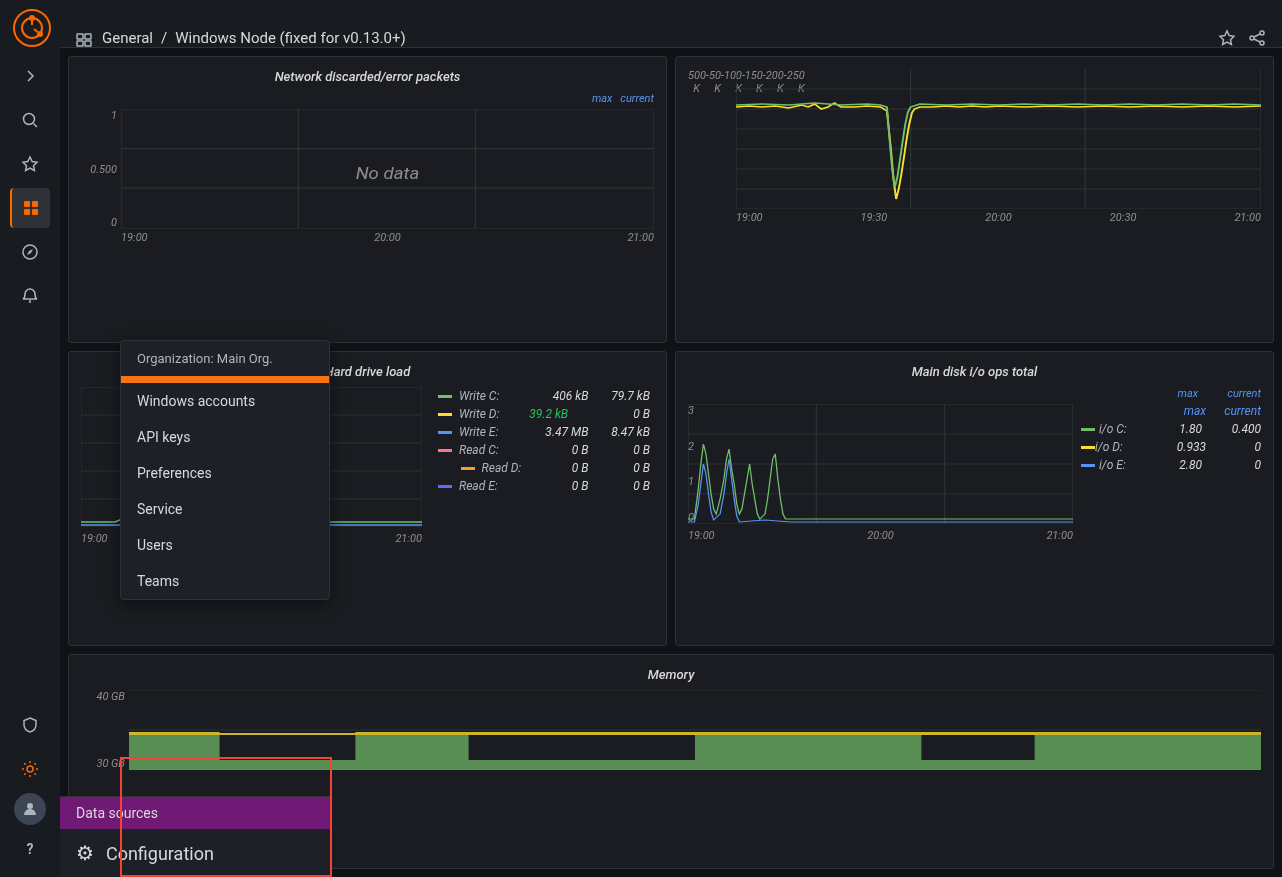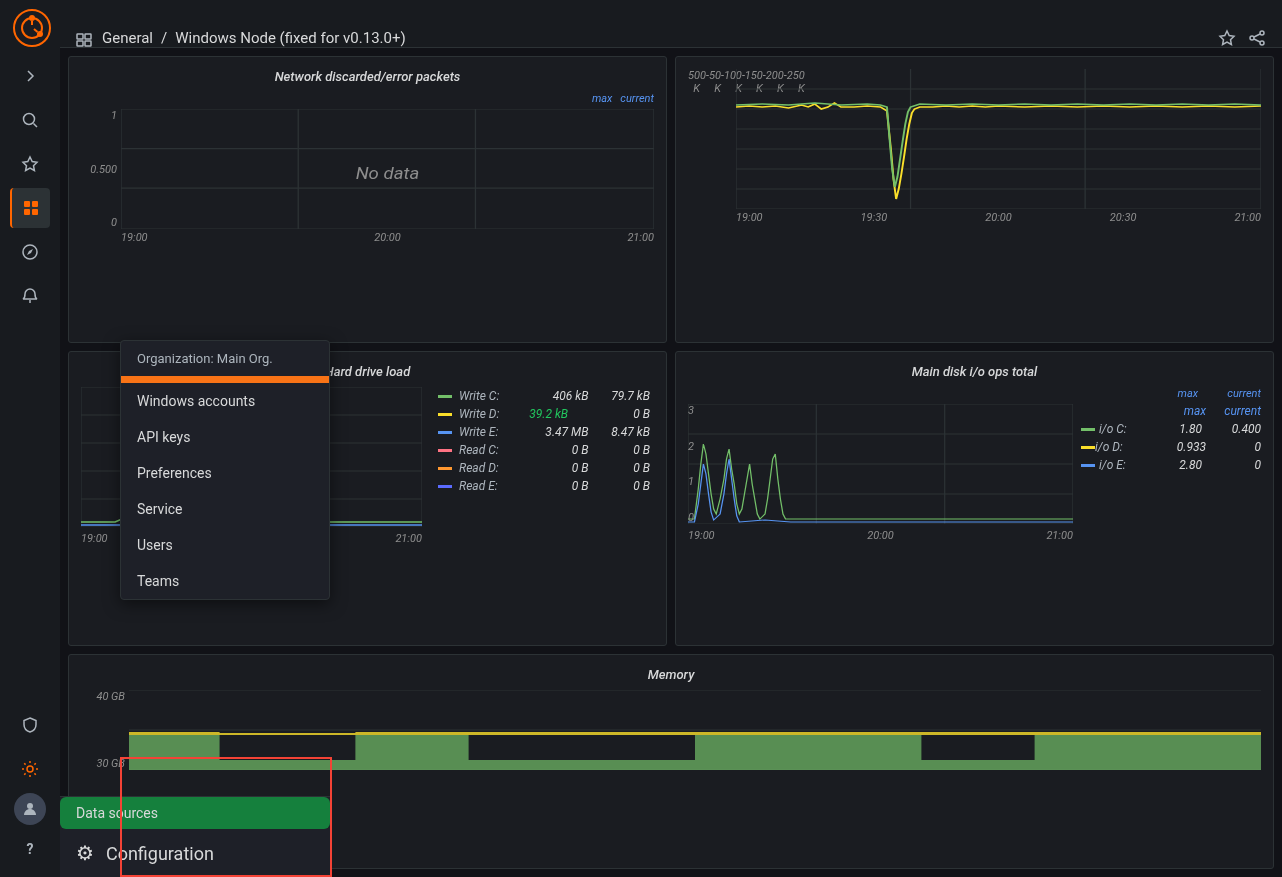--- a/index.html
+++ b/index.html
@@ -163,22 +163,21 @@
       width: 270px;
       background: #1e2028;
       border-top: 1px solid #2c3235;
       z-index: 210;
     }
     .config-datasources {
       padding: 8px 16px;
       cursor: pointer;
       color: #d8d9da;
       font-size: 14px;
-      background: #15803d;
-      border-radius: 6px;
+      background: #701a75;
     }
     .config-main {
       display: flex;
       align-items: center;
       gap: 12px;
       padding: 12px 16px;
       cursor: pointer;
       color: #d8d9da;
       font-size: 18px;
       font-weight: 400;
@@ -457,21 +456,21 @@
   </tr>
                 <tr>
     <td style="padding:2px 4px;">
       <span style="display:inline-block;width:14px;height:3px;background:#ff7383;vertical-align:middle;margin-right:4px;"></span>
       <span style="color:#adb5bd;">Read C:</span>
     </td>
     <td style="padding:2px 4px;text-align:right;color:#d8d9da;">0 B</td>
     <td style="padding:2px 4px;text-align:right;color:#d8d9da;">0 B</td>
   </tr>
                 <tr>
-    <td style="padding:2px 4px;">
+    <td style="padding:2px 4px;text-align:right;">
       <span style="display:inline-block;width:14px;height:3px;background:#ff9830;vertical-align:middle;margin-right:4px;"></span>
       <span style="color:#adb5bd;">Read D:</span>
     </td>
     <td style="padding:2px 4px;text-align:right;color:#d8d9da;">0 B</td>
     <td style="padding:2px 4px;text-align:right;color:#d8d9da;">0 B</td>
   </tr>
                 <tr>
     <td style="padding:2px 4px;">
       <span style="display:inline-block;width:14px;height:3px;background:#5b6bff;vertical-align:middle;margin-right:4px;"></span>
       <span style="color:#adb5bd;">Read E:</span>

